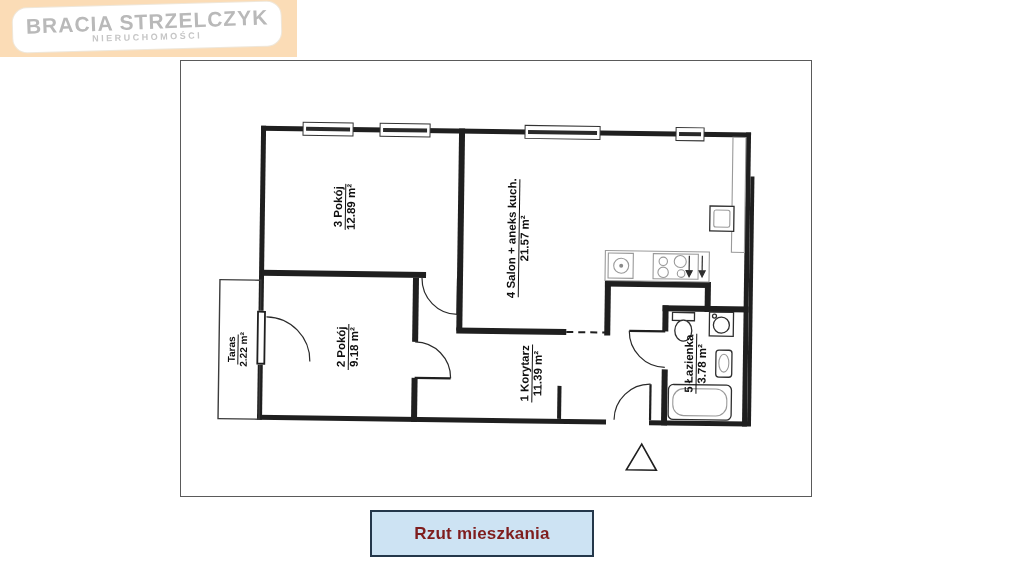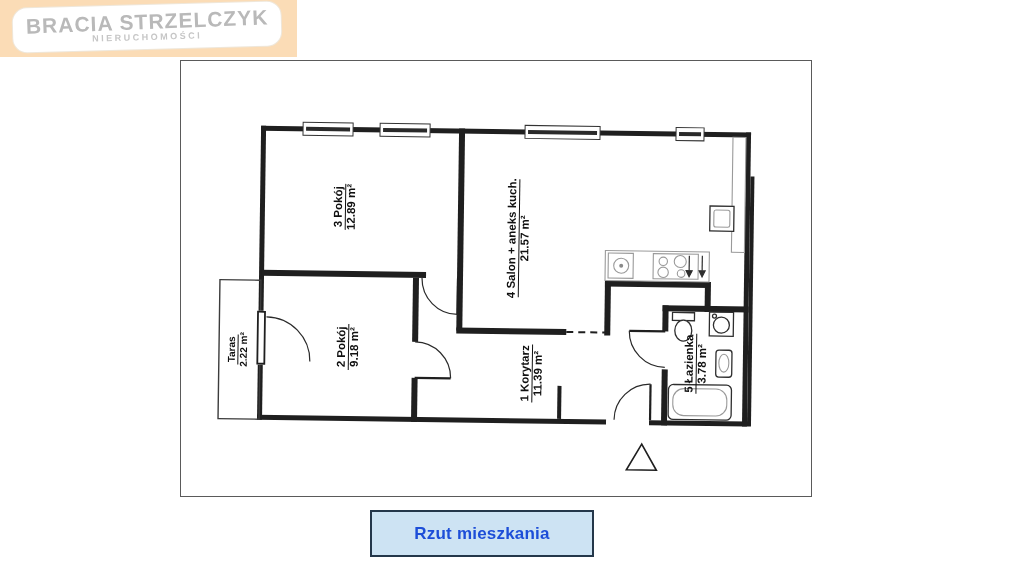--- a/index.html
+++ b/index.html
@@ -40,21 +40,21 @@
   .rn{font-size:11.5px;font-weight:bold;text-anchor:middle;}
   .ra{font-size:11.5px;font-weight:bold;text-anchor:middle;}
   .rn-s{font-size:10px;font-weight:bold;text-anchor:middle;}
   .ra-s{font-size:10px;font-weight:bold;text-anchor:middle;}
   .ul{stroke:#101010;stroke-width:1;}
   
   .caption{
     position:absolute;left:370px;top:510px;width:224px;height:47px;
     background:#cde3f3;border:2px solid #24374a;box-sizing:border-box;
     display:flex;align-items:center;justify-content:center;
-    font-size:17px;font-weight:bold;color:#1d4ed8;letter-spacing:0.2px;
+    font-size:17px;font-weight:bold;color:#7f1d1d;letter-spacing:0.2px;
   }
 </style>
 </head>
 <body>
 
 <div class="logo">
   <div class="logo-banner">
     <div class="logo-line1">BRACIA STRZELCZYK</div>
     <div class="logo-line2">NIERUCHOMOŚCI</div>
   </div>

